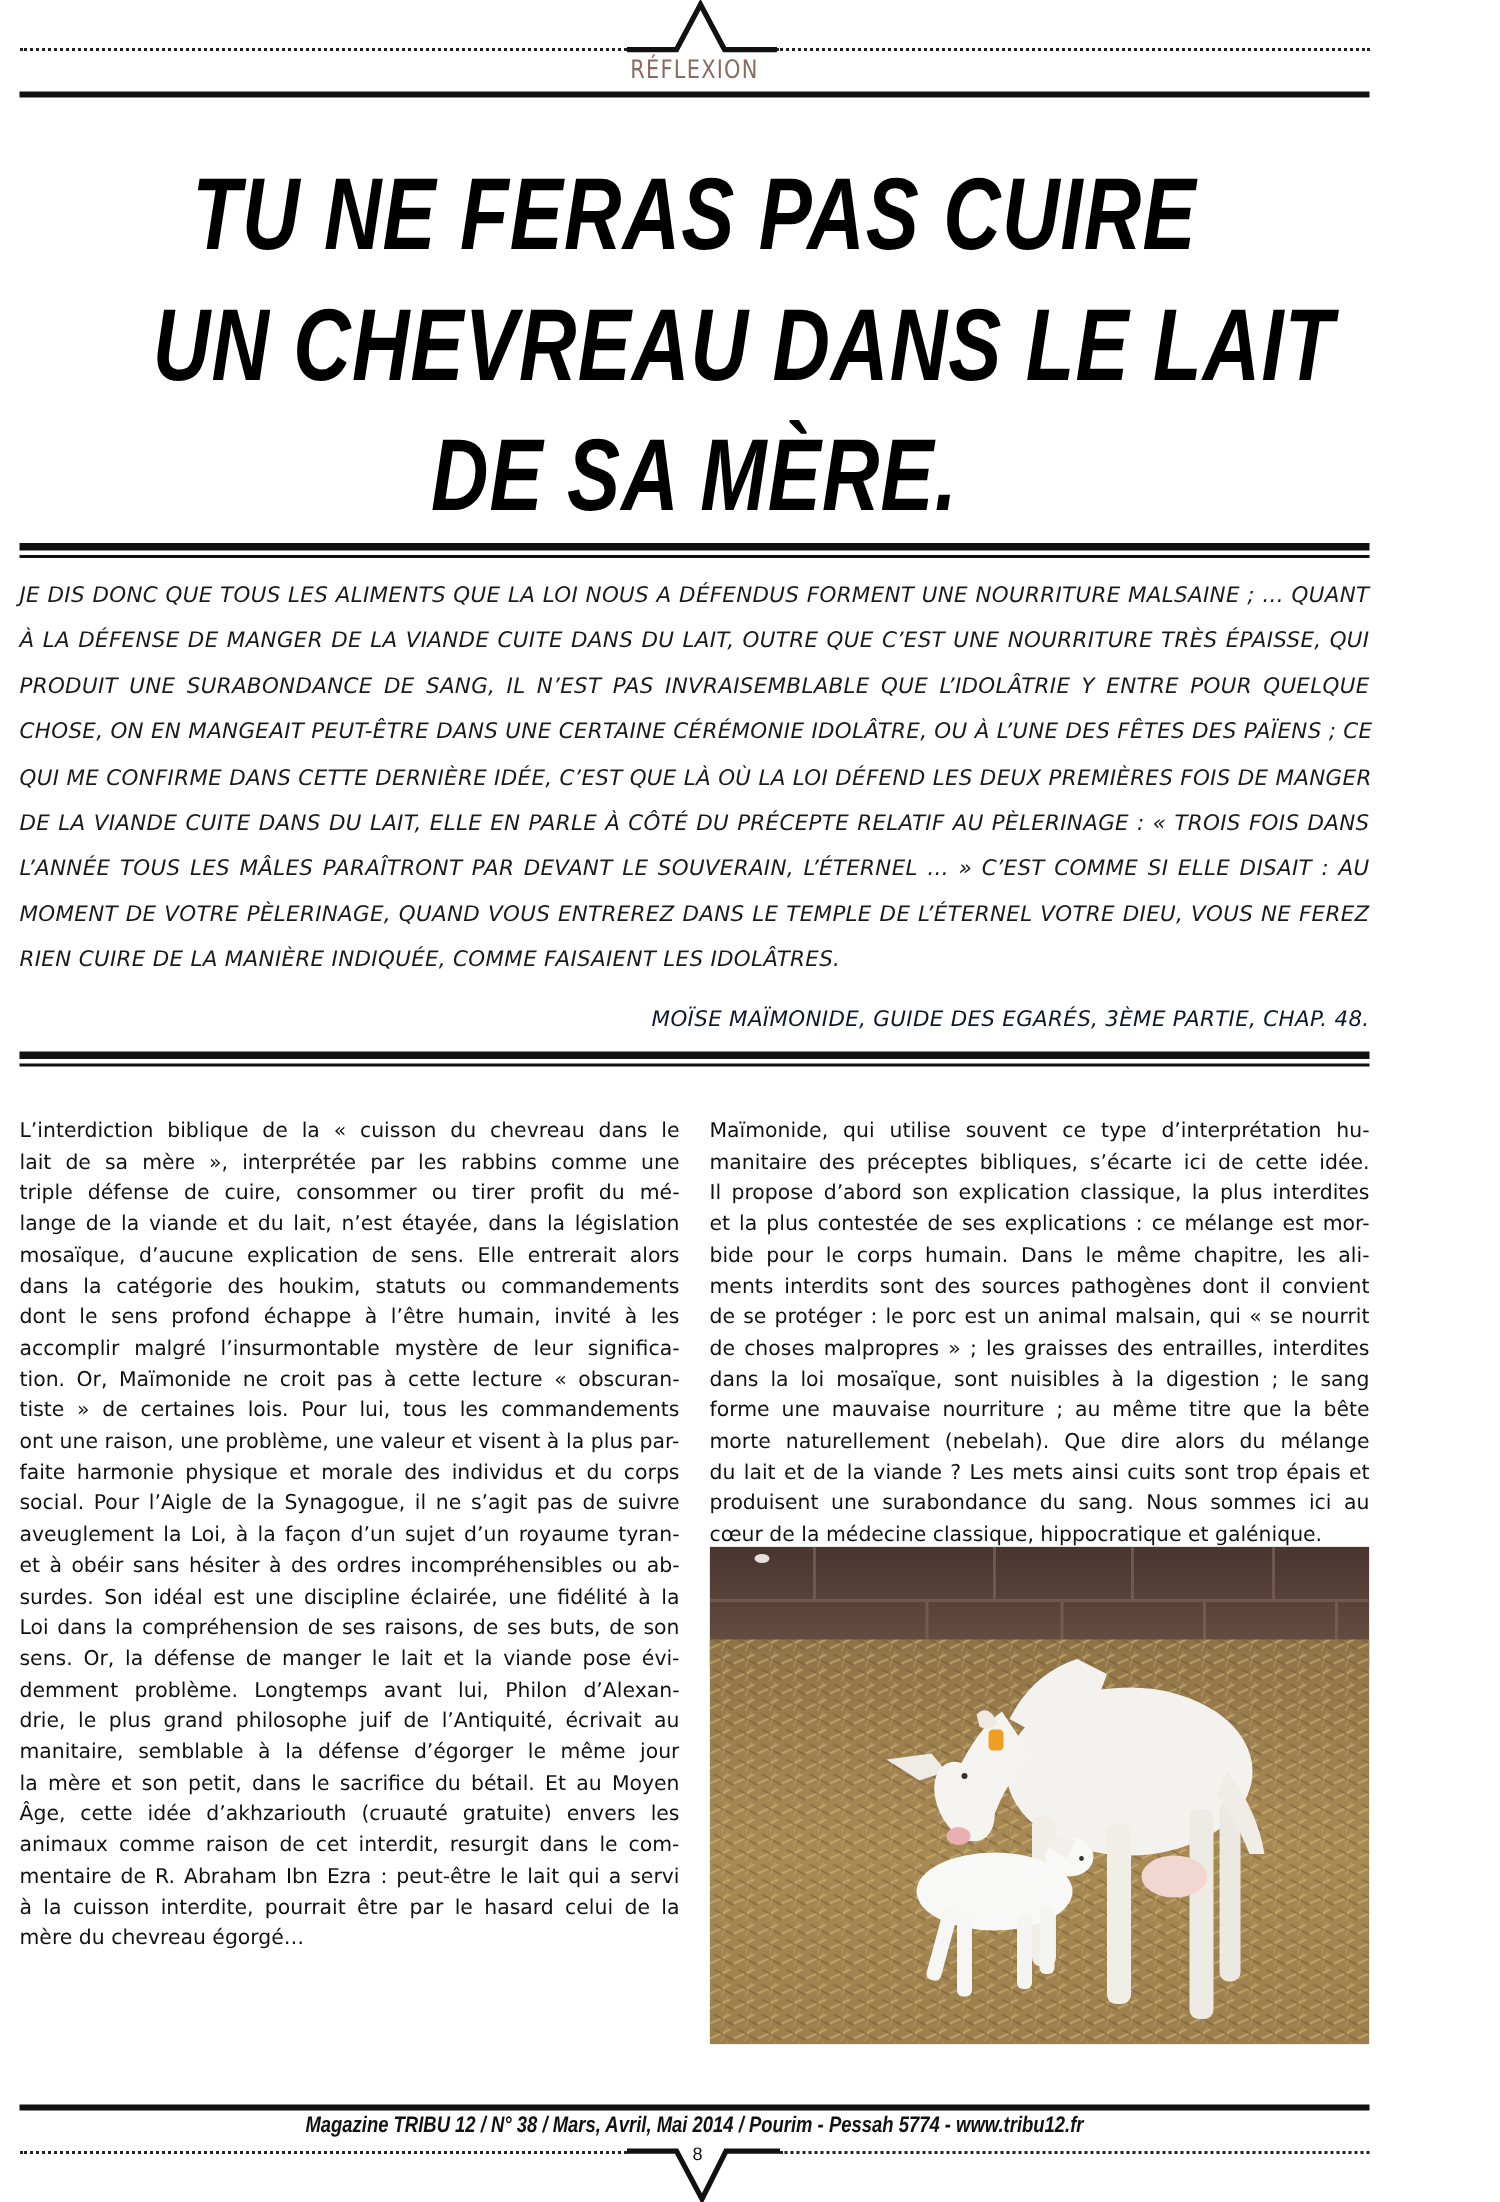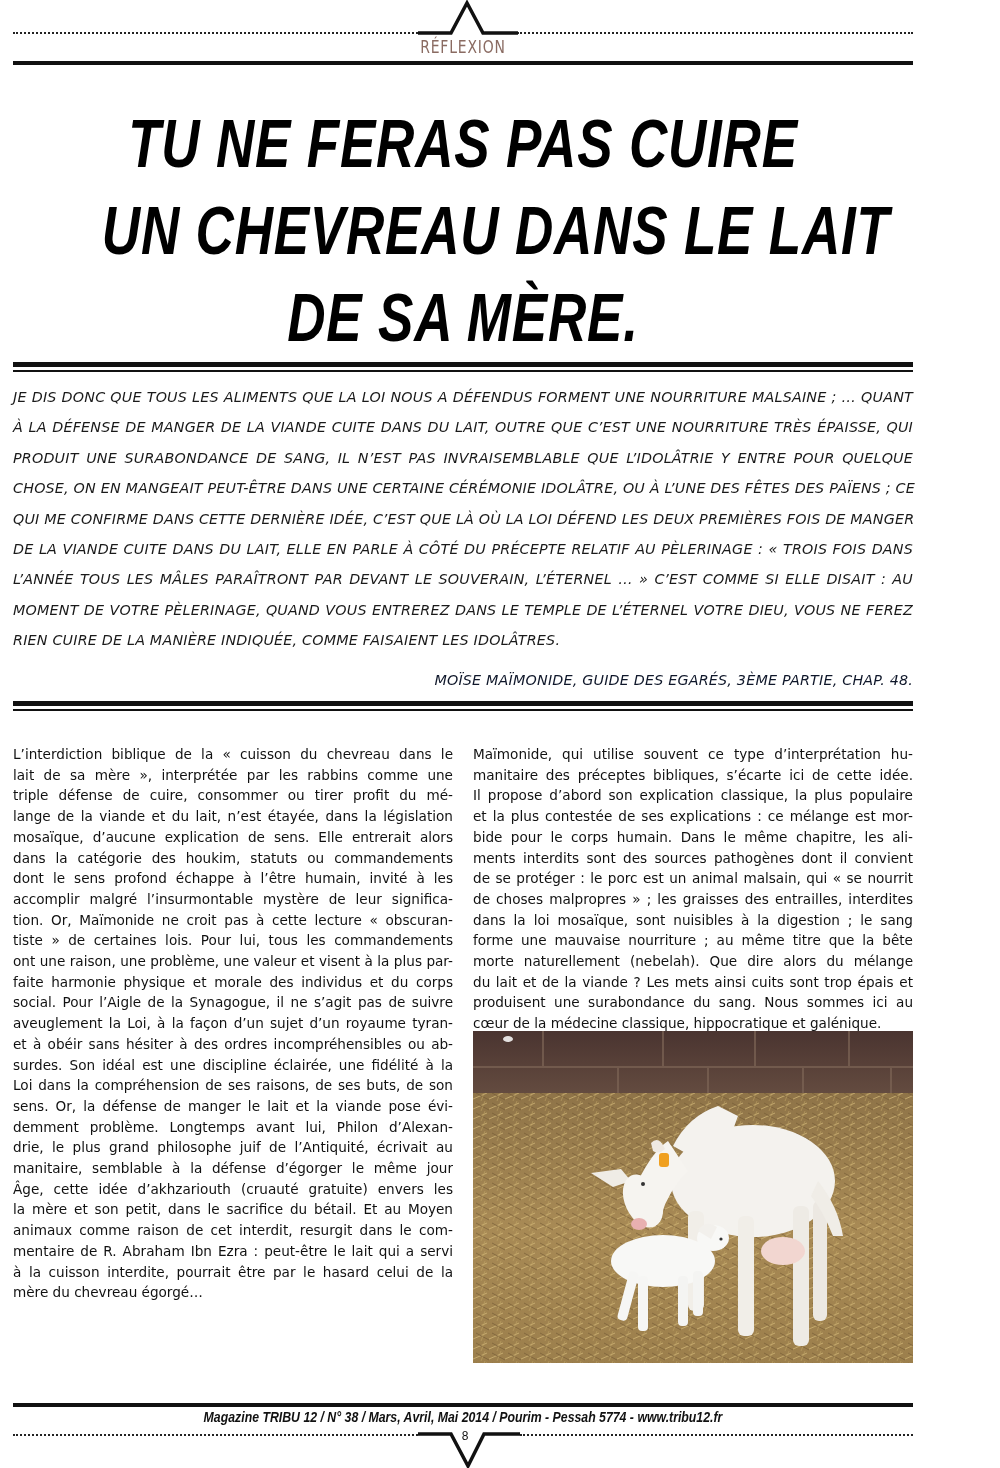--- a/index.html
+++ b/index.html
@@ -88,32 +88,32 @@
   <span class="col-line">faite harmonie physique et morale des individus et du corps</span>
   <span class="col-line">social. Pour l’Aigle de la Synagogue, il ne s’agit pas de suivre</span>
   <span class="col-line">aveuglement la Loi, à la façon d’un sujet d’un royaume tyran-</span>
   <span class="col-line">et à obéir sans hésiter à des ordres incompréhensibles ou ab-</span>
   <span class="col-line">surdes. Son idéal est une discipline éclairée, une fidélité à la</span>
   <span class="col-line">Loi dans la compréhension de ses raisons, de ses buts, de son</span>
   <span class="col-line">sens. Or, la défense de manger le lait et la viande pose évi-</span>
   <span class="col-line">demment problème. Longtemps avant lui, Philon d’Alexan-</span>
   <span class="col-line">drie, le plus grand philosophe juif de l’Antiquité, écrivait au</span>
   <span class="col-line">manitaire, semblable à la défense d’égorger le même jour</span>
+  <span class="col-line">la mère et son petit, dans le sacrifice du bétail. Et au Moyen</span>
   <span class="col-line">Âge, cette idée d’akhzariouth (cruauté gratuite) envers les</span>
-  <span class="col-line">la mère et son petit, dans le sacrifice du bétail. Et au Moyen</span>
   <span class="col-line">animaux comme raison de cet interdit, resurgit dans le com-</span>
   <span class="col-line">mentaire de R. Abraham Ibn Ezra : peut-être le lait qui a servi</span>
   <span class="col-line">à la cuisson interdite, pourrait être par le hasard celui de la</span>
   <span class="col-line last">mère du chevreau égorgé…</span>
 </div>
 
 <div class="col col-right">
   <span class="col-line">Maïmonide, qui utilise souvent ce type d’interprétation hu-</span>
   <span class="col-line">manitaire des préceptes bibliques, s’écarte ici de cette idée.</span>
-  <span class="col-line">Il propose d’abord son explication classique, la plus populaire</span>
+  <span class="col-line">Il propose d’abord son explication classique, la plus interdites</span>
   <span class="col-line">et la plus contestée de ses explications : ce mélange est mor-</span>
   <span class="col-line">bide pour le corps humain. Dans le même chapitre, les ali-</span>
   <span class="col-line">ments interdits sont des sources pathogènes dont il convient</span>
   <span class="col-line">de se protéger : le porc est un animal malsain, qui « se nourrit</span>
   <span class="col-line">de choses malpropres » ; les graisses des entrailles, interdites</span>
   <span class="col-line">dans la loi mosaïque, sont nuisibles à la digestion ; le sang</span>
   <span class="col-line">forme une mauvaise nourriture ; au même titre que la bête</span>
   <span class="col-line">morte naturellement (nebelah). Que dire alors du mélange</span>
   <span class="col-line">du lait et de la viande ? Les mets ainsi cuits sont trop épais et</span>
   <span class="col-line">produisent une surabondance du sang. Nous sommes ici au</span>

